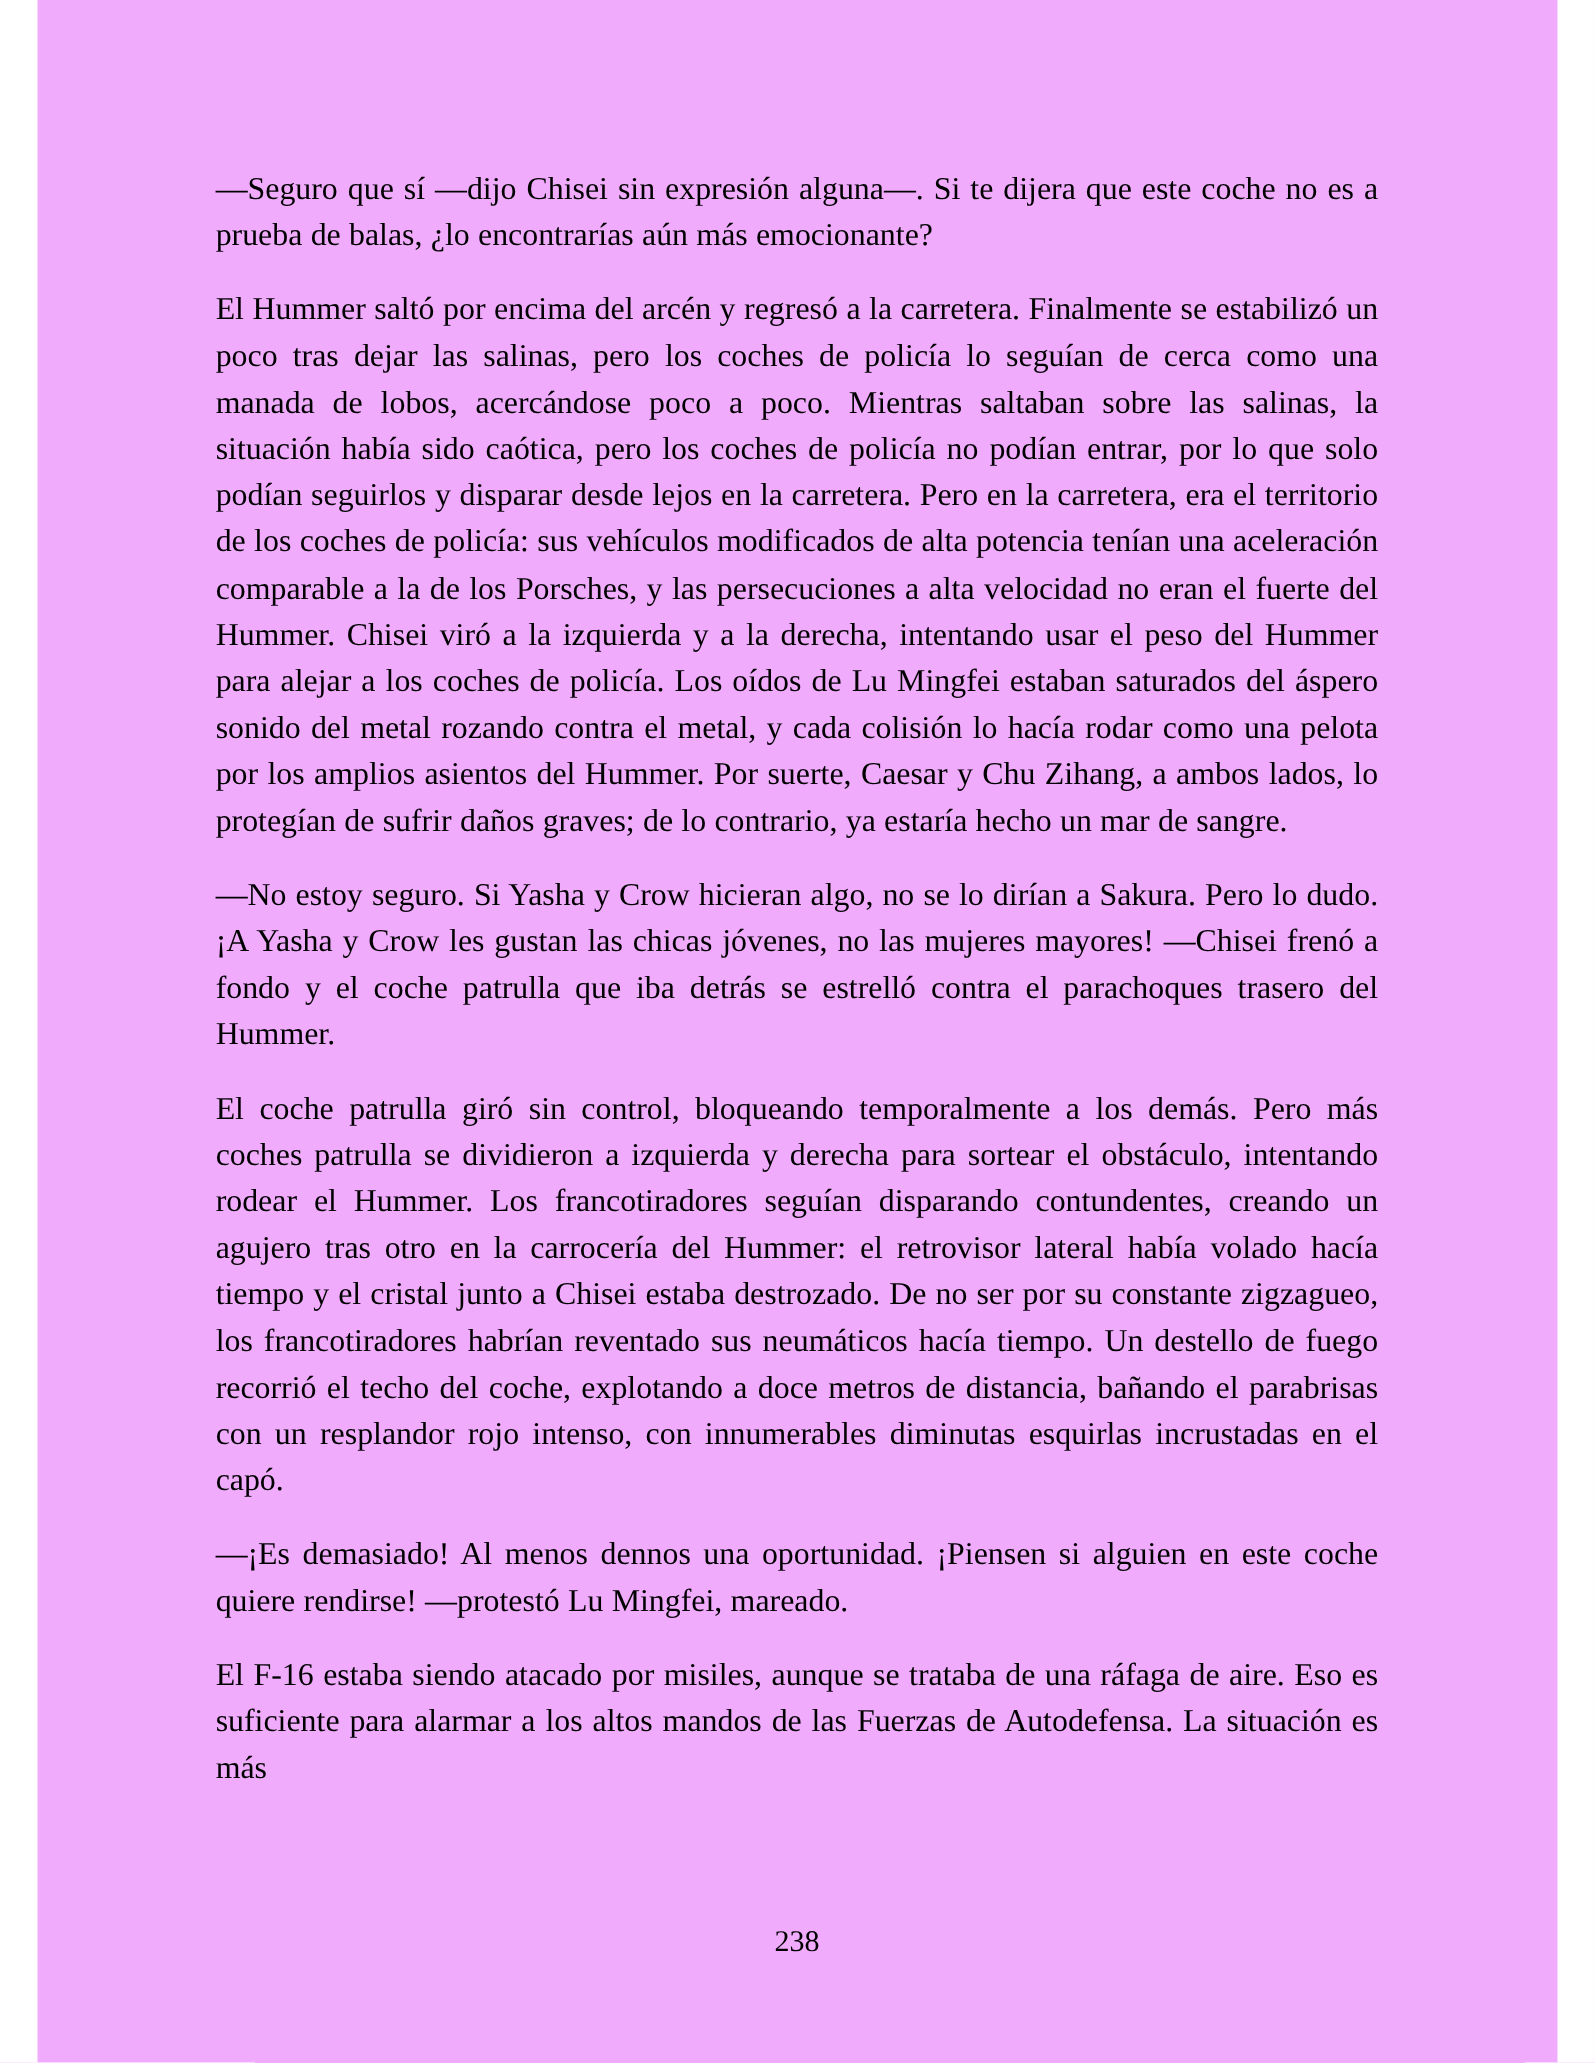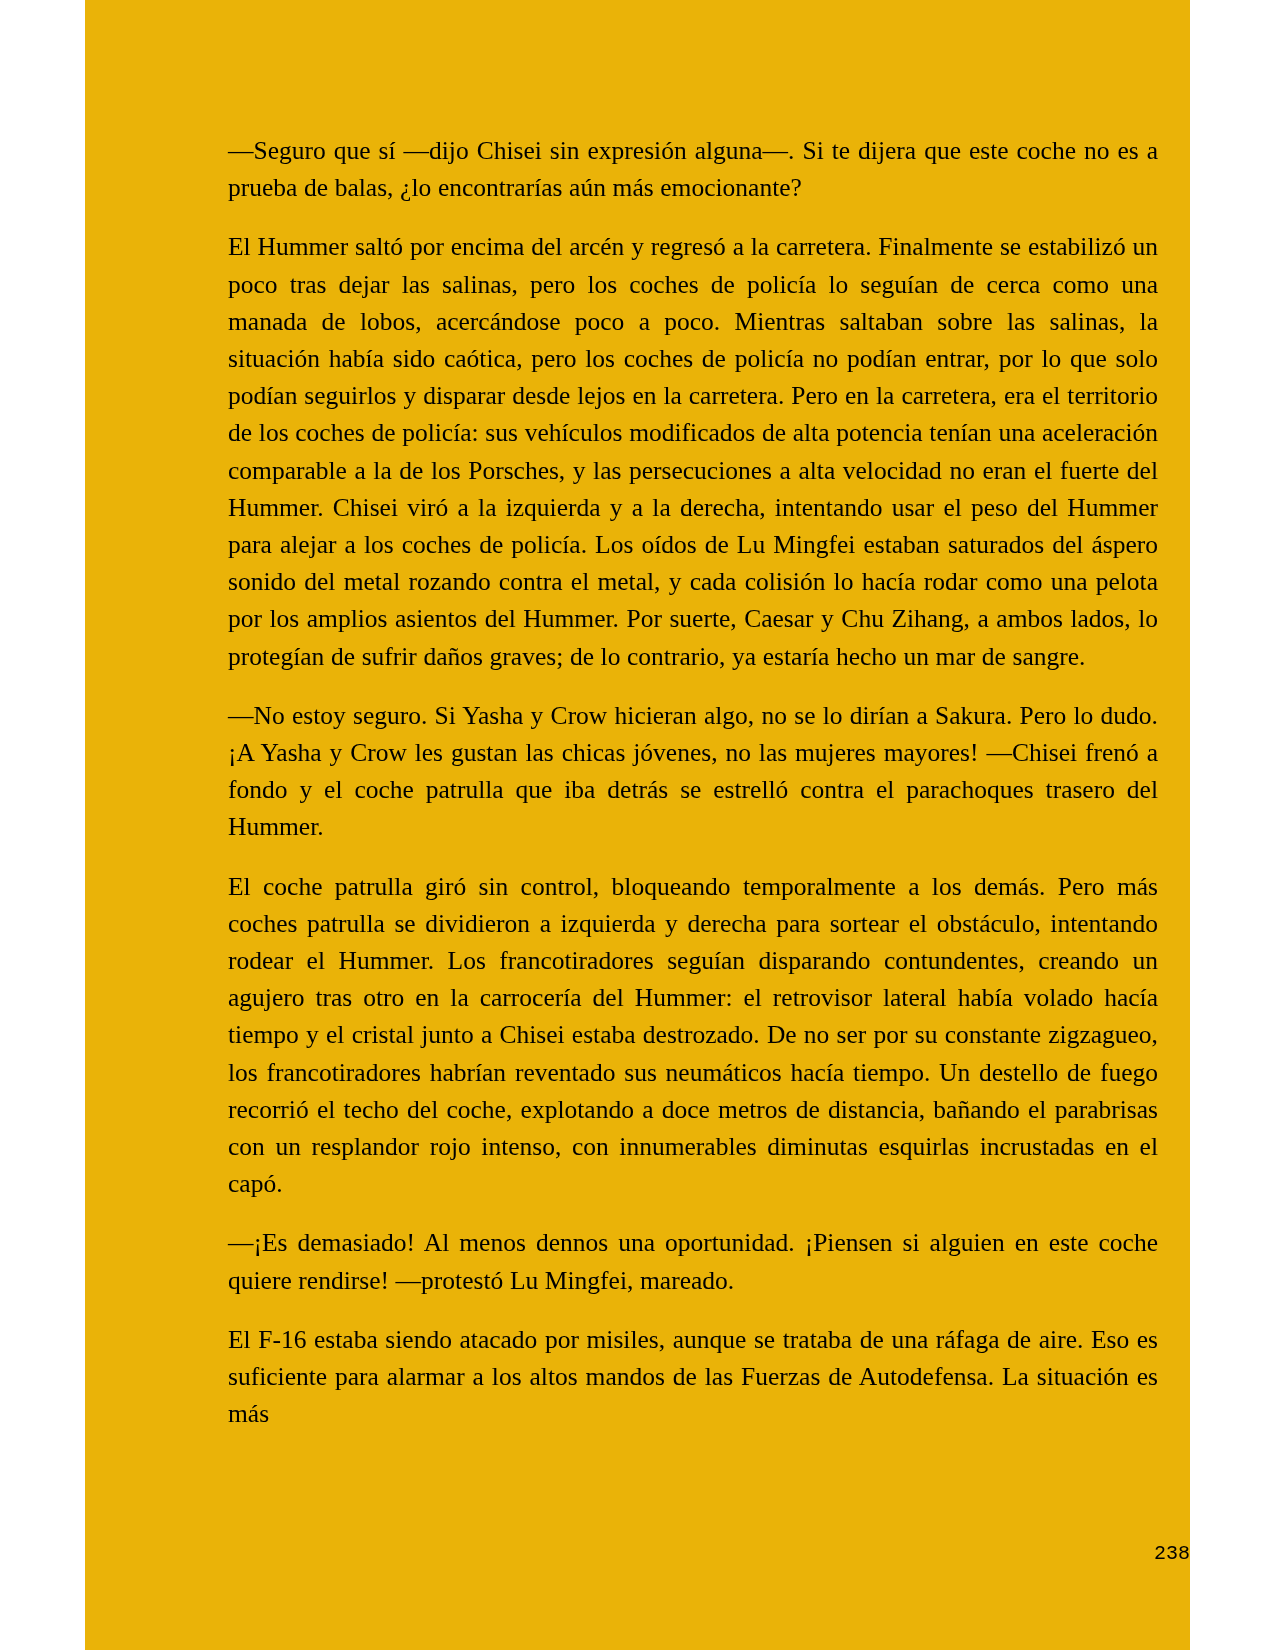--- a/index.html
+++ b/index.html
@@ -7,24 +7,24 @@
     margin: 0;
     padding: 0;
     background: #ffffff;
   }
   body {
     font-family: "Liberation Serif", "DejaVu Serif", serif;
     color: #000000;
   }
   .page {
     position: relative;
-    width: 1105px;
+    width: 1216px;
     height: 1650px;
     margin: 0 auto;
-    background: #eab308;
+    background: #f0abfc;
     box-sizing: border-box;
     overflow: hidden;
   }
   .text-column {
     position: absolute;
     left: 143px;
     top: 132px;
     width: 930px;
   }
   .para {
@@ -37,24 +37,24 @@
     word-spacing: 0.01em;
   }
   .para:last-child {
     margin-bottom: 0;
   }
   .page-number {
     position: absolute;
     left: 0;
     right: 0;
     top: 1540px;
-    text-align: right;
-    font-size: 20px;
+    text-align: center;
+    font-size: 24px;
     line-height: 28px;
-    font-family: Liberation Mono, monospace;
+    font-family: Liberation Serif, serif;
   }
 </style>
 </head>
 <body>
 
 <div class="page">
 
   <div class="text-column">
     <p class="para">—Seguro que sí —dijo Chisei sin expresión alguna—. Si te dijera que este coche no es a prueba de balas, ¿lo encontrarías aún más emocionante?</p>
     <p class="para">El Hummer saltó por encima del arcén y regresó a la carretera. Finalmente se estabilizó un poco tras dejar las salinas, pero los coches de policía lo seguían de cerca como una manada de lobos, acercándose poco a poco. Mientras saltaban sobre las salinas, la situación había sido caótica, pero los coches de policía no podían entrar, por lo que solo podían seguirlos y disparar desde lejos en la carretera. Pero en la carretera, era el territorio de los coches de policía: sus vehículos modificados de alta potencia tenían una aceleración comparable a la de los Porsches, y las persecuciones a alta velocidad no eran el fuerte del Hummer. Chisei viró a la izquierda y a la derecha, intentando usar el peso del Hummer para alejar a los coches de policía. Los oídos de Lu Mingfei estaban saturados del áspero sonido del metal rozando contra el metal, y cada colisión lo hacía rodar como una pelota por los amplios asientos del Hummer. Por suerte, Caesar y Chu Zihang, a ambos lados, lo protegían de sufrir daños graves; de lo contrario, ya estaría hecho un mar de sangre.</p>

